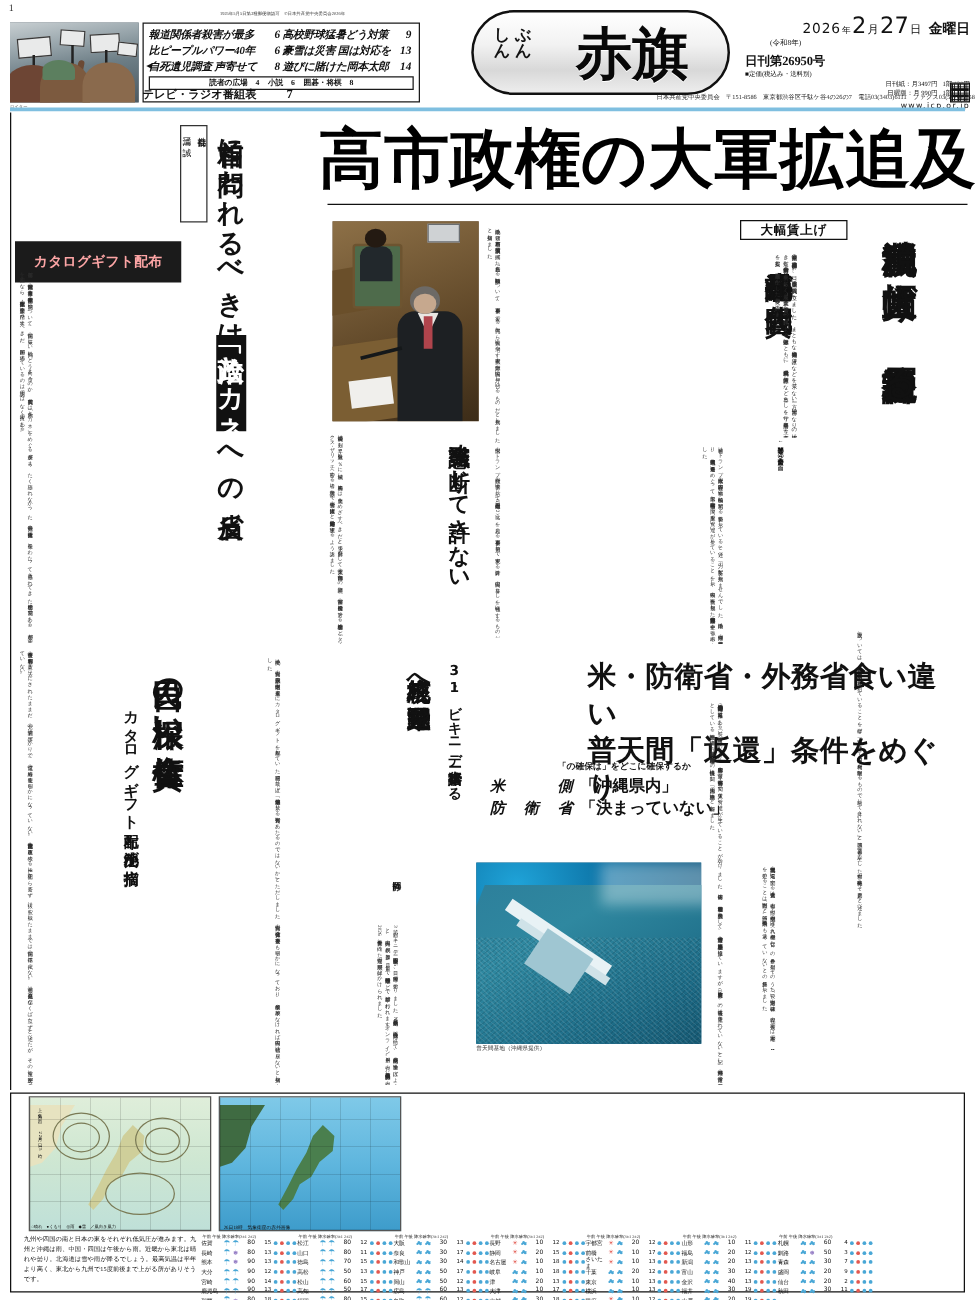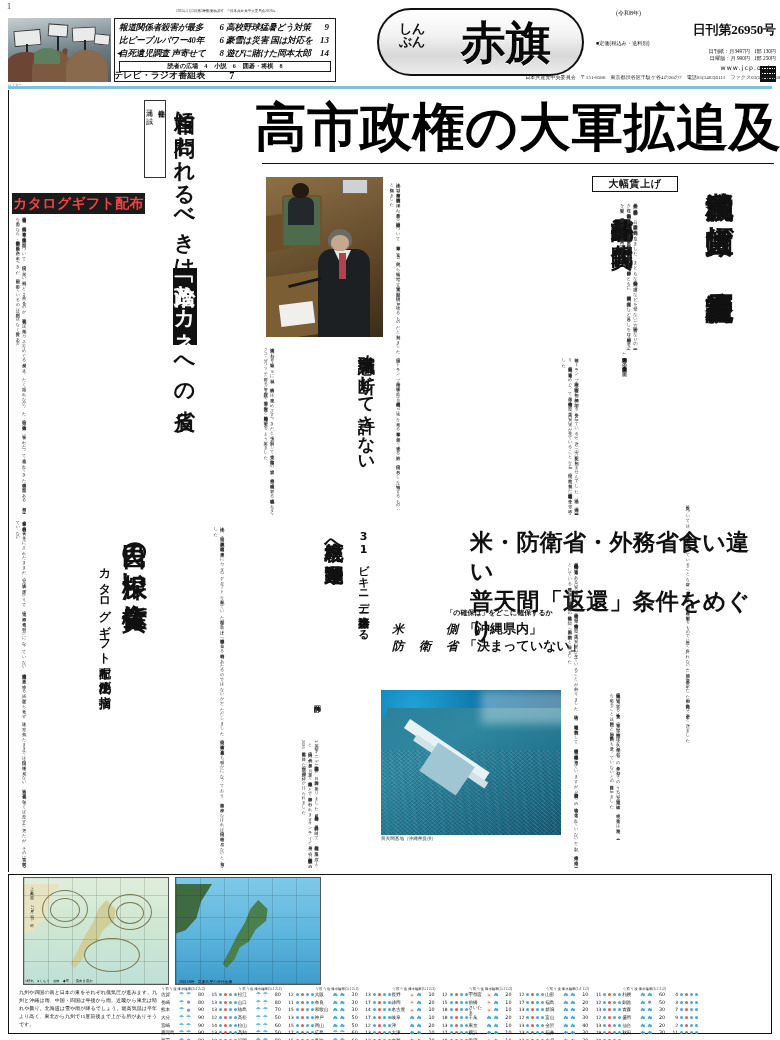--- a/index.html
+++ b/index.html
@@ -82,21 +82,21 @@
 
   
   .logo-wrap { position: absolute; left: 373px; top: 6px; width: 215px; height: 72px; }
   .logo-oval {
     position:absolute; inset: 2px 4px;
     border: 2.5px solid #111; border-radius: 36px;
     background: linear-gradient(180deg,#ffffff 0%,#f2f2f2 40%,#d8d8d8 72%,#ededed 100%);
   }
   .logo-shin {
     position: absolute; left: 22px; top: 16px; width: 34px;
-    display:flex; flex-direction:column; align-items:center; justify-content:center;
+    display:flex; flex-direction:row; align-items:center; justify-content:center;
     font-size: 13px; font-weight: 700; line-height: 1.02; letter-spacing: -.03em; color:#111;
     font-family: "DejaVu Sans", sans-serif;
   }
   .logo-aka {
     position: absolute; left: 58px; top: 6px; width: 150px; height: 62px;
     display:flex; align-items:center; justify-content:center;
     font-size: 45px; font-weight: 700; letter-spacing: .01em; color:#080808;
     font-family: "DejaVu Sans", sans-serif;
     text-shadow: 0 1px 0 #fff;
   }
@@ -105,21 +105,21 @@
   .date-block { position: absolute; left: 596px; top: 10px; width: 180px; }
   .date-line1 { display:flex; align-items: baseline; justify-content: flex-end; gap: 1px; }
   .dl-y { font-size: 11px; letter-spacing: .06em; font-family:"DejaVu Sans", sans-serif;}
   .dl-yk { font-size: 7px; }
   .dl-m { font-size: 18px; font-family:"DejaVu Sans", sans-serif; font-weight:500;}
   .dl-mk { font-size: 9px; }
   .dl-d { font-size: 18px; font-family:"DejaVu Sans", sans-serif; font-weight:500;}
   .dl-dk { font-size: 9px; }
   .dl-w { font-size: 11px; font-weight: 700; margin-left: 5px; }
   .date-era { text-align: left; padding-left: 20px; font-size: 6px; margin-top: -1px; }
-  .issue-no { text-align: right; font-size: 13px; font-weight: 700; margin-top: 3px; letter-spacing: -.01em; }
+  .issue-no { text-align: left; font-size: 10px; font-weight: 700; margin-top: 3px; letter-spacing: -.01em; }
   .price-grid { margin-top: 1px; font-size: 5.2px; line-height: 1.45; }
   .price-row { display:flex; justify-content: flex-end; gap: 4px; }
   .price-label { }
   .web-url { text-align: right; font-size: 6.2px; letter-spacing: .18em; margin-top: 1px; font-family:"DejaVu Sans", sans-serif;}
   .qr { position:absolute; right: 0; top: 56px; width: 16px; height: 16px;
         background:
           linear-gradient(90deg,#111 25%,transparent 25%,transparent 50%,#111 50%,#111 62%,transparent 62%),
           linear-gradient(#111 18%,transparent 18%,transparent 38%,#111 38%,#111 52%,transparent 52%,transparent 70%,#111 70%);
         background-size: 5px 5px, 5px 5px; background-color:#fff; border:1px solid #111;}
   .pub-line { position: absolute; left: 360px; top: 74px; width: 420px; text-align: right;
@@ -147,23 +147,23 @@
   }
   .op-head .hl { background: #111; color: #fff; padding: 1px 0; }
   .op-byline {
     position: absolute; left: 144px; top: 100px; width: 22px; height: 78px;
     border: 1px solid #333; padding: 3px 2px;
     display:flex; justify-content:center; gap:2px;
   }
   .op-byline span { writing-mode: vertical-rl; font-size: 7px; letter-spacing:.08em; }
 
   .gift-banner {
-    position: absolute; left: 12px; top: 193px; width: 133px; height: 21px;
-    background:#1b1b1b; color:#ef4444; display:flex; align-items:center; justify-content:center;
-    font-family:"DejaVu Sans", sans-serif; font-size: 14px; font-weight:700; letter-spacing: .02em;
+    position: absolute; left: 12px; top: 193px; width: 133px; height: 33px;
+    background:#1b1b1b; color:#fca5a5; display:flex; align-items:center; justify-content:center;
+    font-family:"DejaVu Sans", sans-serif; font-size: 11px; font-weight:700; letter-spacing: .02em;
   }
 
   
   .diet-photo {
     position: absolute; left: 266px; top: 177px; width: 117px; height: 160px;
     overflow:hidden; background:#6b5336; border:0;
   }
   .diet-photo .bgwood { position:absolute; inset:0; background:linear-gradient(160deg,#8d7047,#5e4627 60%,#3c2c18); }
   .diet-photo .deskA { position:absolute; left:-6px; top:96px; width:74px; height:64px; background:#7b5e33; transform: skewY(-8deg); }
   .diet-photo .deskB { position:absolute; left:-10px; top:36px; width:60px; height:36px; background:#6a4f2a; transform: skewY(-10deg); }
@@ -374,20 +374,29 @@
     <div class="logo-wrap">
       <div class="logo-oval"></div>
       <div class="logo-shin">
         <span>しん</span>
         <span>ぶん</span>
       </div>
       <div class="logo-aka">赤旗</div>
     </div>
 
     <div class="date-block">
+      <div class="date-line1">
+        <span class="dl-y">2026</span>
+        <span class="dl-yk">年</span>
+        <span class="dl-m">2</span>
+        <span class="dl-mk">月</span>
+        <span class="dl-d">27</span>
+        <span class="dl-dk">日</span>
+        <span class="dl-w">金曜日</span>
+      </div>
       <div class="date-era">(令和8年)</div>
       <div class="issue-no">日刊第26950号</div>
       <div class="price-grid" id="price-grid">
           <div class="price-row" style="justify-content: flex-start;">■定価(税込み・送料別)</div>
           <div class="price-row">
             <span class="price-label">日刊紙：月3497円</span>
             <span>1部 130円</span>
           </div>
           <div class="price-row">
             <span class="price-label">日曜版：月 990円</span>

